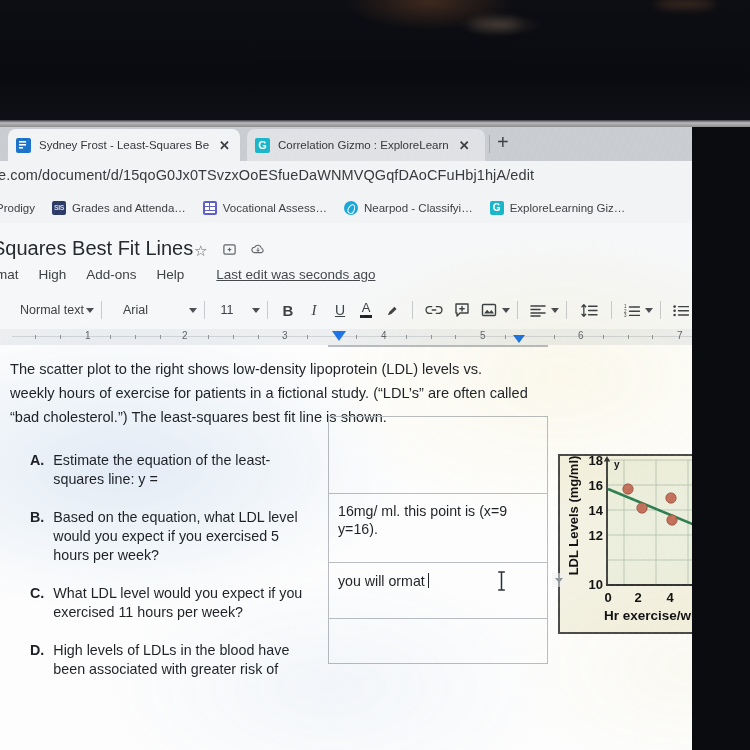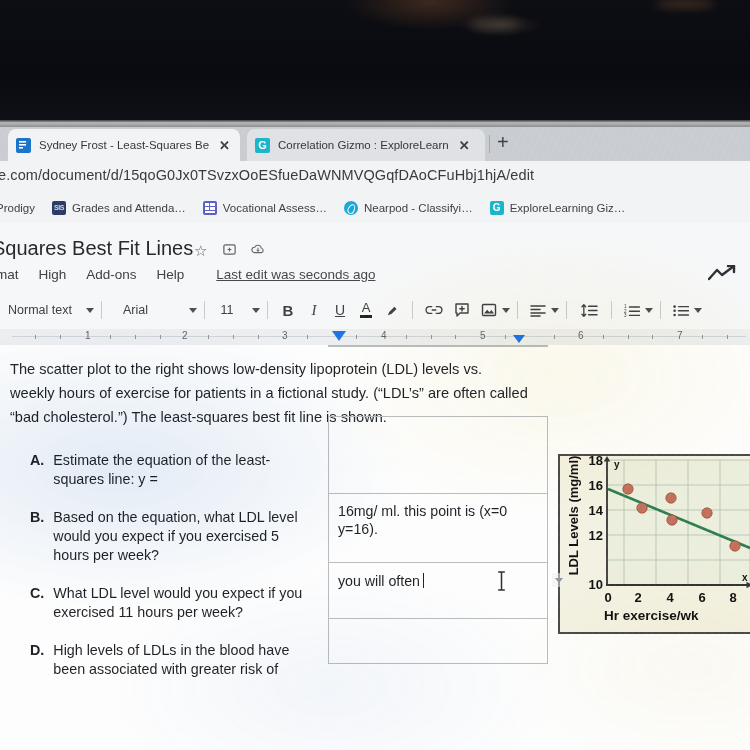--- a/index.html
+++ b/index.html
@@ -17,21 +17,21 @@
       radial-gradient(ellipse 120px 40px at 430px 2px, rgba(150,90,50,.35), rgba(0,0,0,0) 70%),
       radial-gradient(ellipse 60px 16px at 500px 25px, rgba(140,110,90,.25), rgba(0,0,0,0) 70%),
       linear-gradient(180deg,#0d0e13 0%, #0a0b10 60%, #101118 100%);
   }
   #photo-top .glint1{position:absolute;left:655px;top:0px;width:60px;height:8px;background:rgba(190,120,70,.30);filter:blur(4px);border-radius:50%;}
   #photo-top .glint2{position:absolute;left:470px;top:18px;width:50px;height:12px;background:rgba(160,140,120,.22);filter:blur(5px);border-radius:50%;}
   #screen-edge{position:absolute;left:0;top:120px;width:750px;height:7px;background:linear-gradient(180deg,#3c3d44,#b9b9bb 40%,#8d8d90);}
 
   
   #screen {
-    position:absolute; left:0; top:127px; width:750px; height:623px;
+    position:absolute; left:0; top:127px; width:692px; height:623px;
     background:#15803d;
     overflow:hidden;
   }
 
   
   #tint{
     position:absolute; left:0; top:0; width:750px; height:623px;
     pointer-events:none; z-index:90;
     background:
       radial-gradient(ellipse 400px 200px at 120px 340px, rgba(150,185,225,.30), rgba(255,255,255,0) 72%),
@@ -111,21 +111,21 @@
   #menubar{position:absolute;left:-16px;top:44px;display:flex;gap:20px;align-items:center;white-space:nowrap;}
   .menuitem{font-size:13.5px;color:#3c4043;}
   #lastedit{font-size:13.5px;color:#44474b;text-decoration:underline;margin-left:12px;}
   #trendicon{position:absolute;right:14px;top:42px;width:28px;height:16px;}
 
   
   #toolbar{position:absolute;left:0;top:70px;width:750px;height:34px;display:flex;align-items:center;gap:0px;}
   .tbtn{display:flex;align-items:center;justify-content:center;color:#3c4043;font-size:14px;}
   .caret{width:0;height:0;border-left:4px solid transparent;border-right:4px solid transparent;border-top:5px solid #4a4d51;display:inline-block;}
   .tsep{width:1px;height:18px;background:#c7cace;margin:0 7px;}
-  .styleBox{width:86px;font-size:12.5px;color:#3c4043;padding-left:8px;}
+  .styleBox{width:86px;font-size:12.5px;color:#3c4043;padding-left:20px;}
   .fontBox{width:80px;font-size:12.5px;color:#3c4043;text-align:left;padding-left:14px;}
   .sizeBox{width:30px;font-size:12.5px;color:#3c4043;text-align:center;}
 
   
   #ruler{position:absolute;left:0;top:106px;width:750px;height:16px;background:#eceef0;}
   #rulerline{position:absolute;left:12px;top:7px;right:4px;height:1px;background:#9aa0a6;opacity:.35;}
   .rnum{position:absolute;top:1px;font-size:10px;color:#5f6368;}
   .rtick{position:absolute;top:6px;width:1px;height:4px;background:#8e9398;}
   #indentL{position:absolute;left:332px;top:2px;width:0;height:0;border-left:7px solid transparent;border-right:7px solid transparent;border-top:10px solid #1a73e8;}
   #indentR{position:absolute;left:513px;top:6px;width:0;height:0;border-left:6px solid transparent;border-right:6px solid transparent;border-top:8px solid #1a73e8;}
@@ -373,24 +373,24 @@
 
       <div id="ansTable" style="top:0px;left:328px;position:absolute;top:-0px;"></div>
 
     </div>
 
     <div style="position:absolute;left:328px;top:193px;width:220px;border:1px solid #b8bcc0;z-index:30;background:transparent;">
       <div class="cellA">
         <span class="answertext"></span>
       </div>
       <div class="cellB">
-        <span class="answertext">16mg/ ml. this point is (x=0 y=16).</span>
+        <span class="answertext">16mg/ ml. this point is (x=9 y=16).</span>
       </div>
       <div class="cellC">
-        <span class="answertext">you  will often</span><span id="caret-blink"></span>
+        <span class="answertext">you  will ormat</span><span id="caret-blink"></span>
         <svg id="mousecaret" viewBox="0 0 9 20">
           <path d="M1.2 1h6.6M1.2 19h6.6M4.5 1.5v17" stroke="#2b2f33" stroke-width="1.5" fill="none"></path>
         </svg>
         <div id="dropcaret">
           <span style="width:0;height:0;border-left:4px solid transparent;border-right:4px solid transparent;border-top:5px solid #8f9499;"></span>
         </div>
       </div>
       <div class="cellD">
         <span class="answertext"></span>
       </div>

